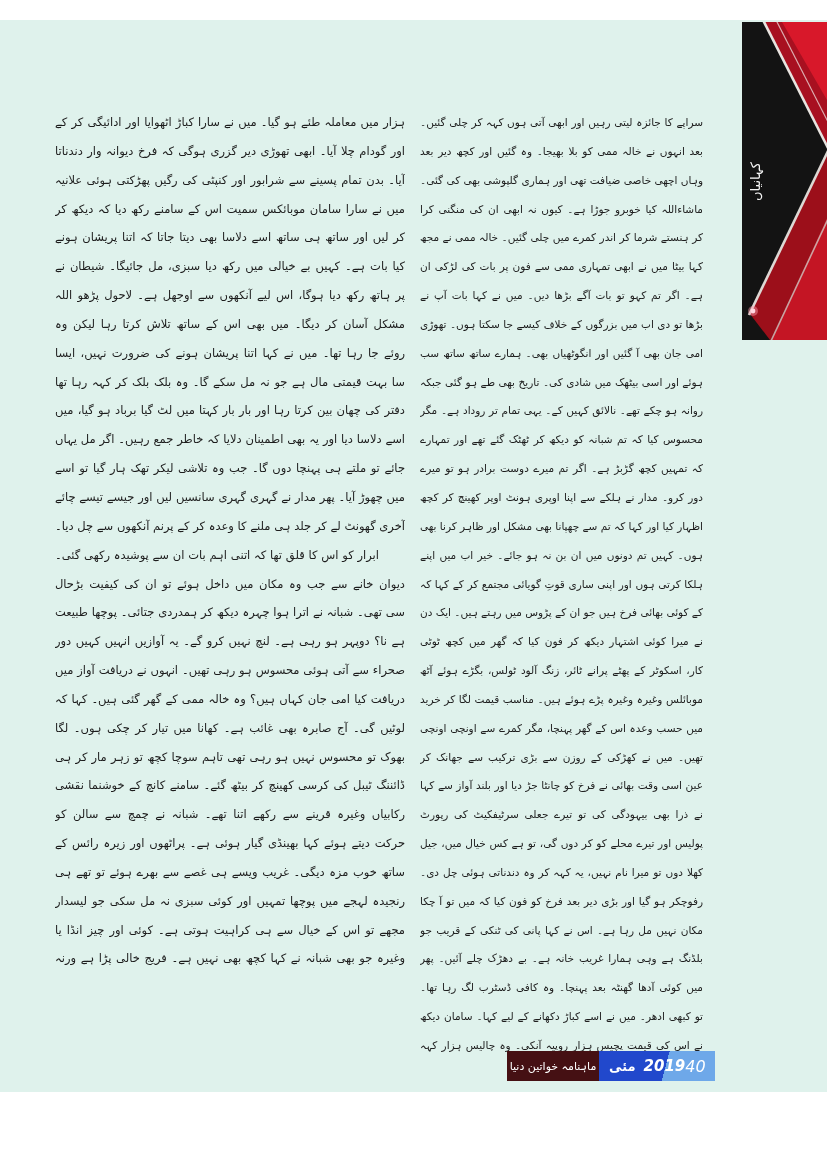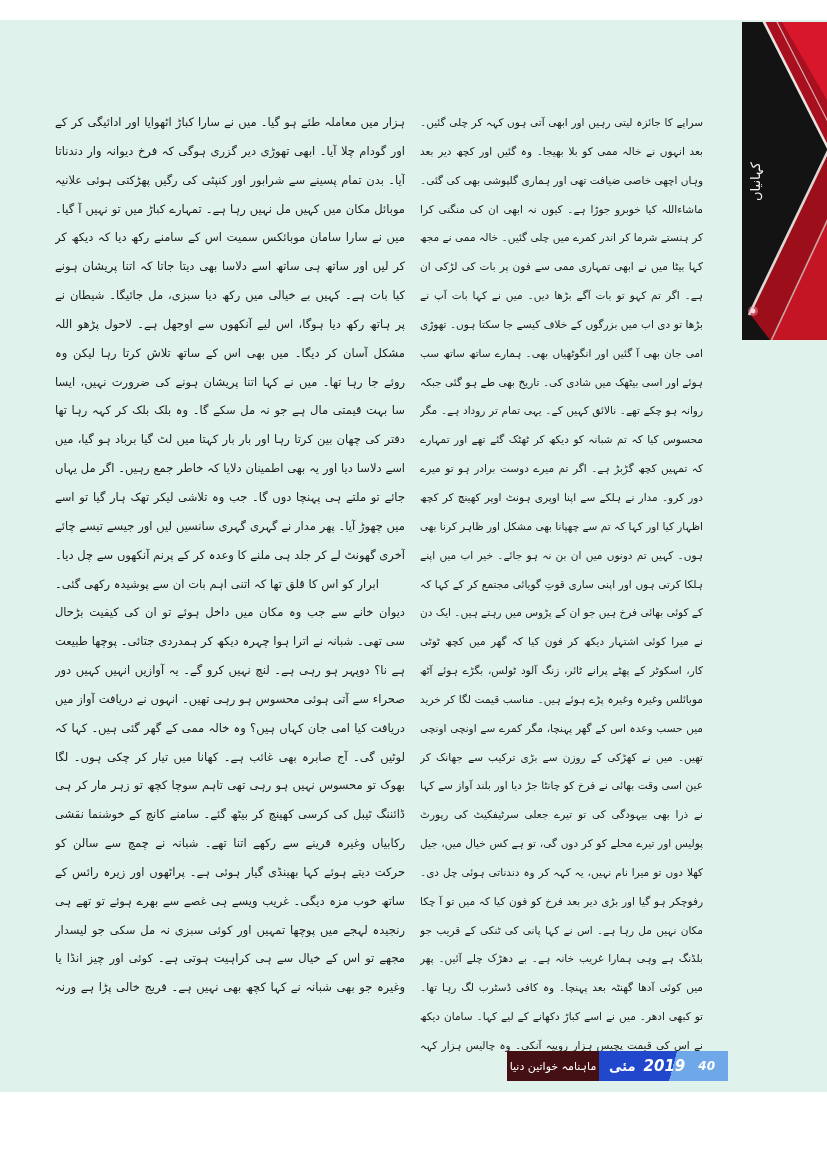--- a/index.html
+++ b/index.html
@@ -37,27 +37,27 @@
   .footer-bar{
     position:absolute;left:507px;top:1051px;width:235px;height:30px;
     display:flex;direction:ltr;
   }
   .footer-maroon{
     width:92px;height:100%;background:#451013;color:#ffffff;
     display:flex;align-items:center;justify-content:center;
     font-size:11px;direction:rtl;white-space:nowrap;overflow:hidden;
   }
   .footer-blue{
-    width:129px;height:100%;
+    width:116px;height:100%;
     background:linear-gradient(105deg,#2148cc 57%,#6ea8e9 57%);
     color:#ffffff;display:flex;align-items:center;
   }
   .footer-blue .month{margin-left:10px;font-size:13px;font-weight:bold;direction:rtl;}
   .footer-blue .year{margin-left:8px;font-size:15px;font-weight:bold;font-style:italic;}
-  .footer-blue .pagenum{margin-left:auto;margin-right:13px;font-size:12px;font-weight:bold;font-style:italic;}
+  .footer-blue .pagenum{margin-left:auto;margin-right:13px;font-size:16px;font-weight:normal;font-style:italic;}
 </style>
 </head>
 <body>
 
 <div class="paper"></div>
 
 <div class="art">
   <svg width="85" height="318" viewBox="0 0 85 318">
     <rect width="85" height="318" fill="#131313"></rect>
     <polygon points="22,0 85,0 85,124" fill="#a81020"></polygon>
@@ -107,21 +107,20 @@
     <div class="tline">بلڈنگ ہے وہی ہمارا غریب خانہ ہے۔ بے دھڑک چلے آئیں۔ پھر بھی</div>
     <div class="tline">میں کوئی آدھا گھنٹہ بعد پہنچا۔ وہ کافی ڈسٹرب لگ رہا تھا۔ کبھی کچھ ادھر رکھتا</div>
     <div class="tline">تو کبھی ادھر۔ میں نے اسے کباڑ دکھانے کے لیے کہا۔ سامان دیکھ کر میں</div>
     <div class="tline">نے اس کی قیمت پچیس ہزار روپیہ آنکی۔ وہ چالیس ہزار کہہ رہا تھا مگر بتیس</div>
   </div>
 
 <div class="column col-left">
     <div class="tline">ہزار میں معاملہ طئے ہو گیا۔ میں نے سارا کباڑ اٹھوایا اور ادائیگی کر کے آفس</div>
     <div class="tline">اور گودام چلا آیا۔ ابھی تھوڑی دیر گزری ہوگی کہ فرخ دیوانہ وار دندناتا ہوا</div>
     <div class="tline">آیا۔ بدن تمام پسینے سے شرابور اور کنپٹی کی رگیں پھڑکتی ہوئی علانیہ نظر آ رہی</div>
-    <div class="tline">موبائل مکان میں کہیں مل نہیں رہا ہے۔ تمہارے کباڑ میں تو نہیں آ گیا۔</div>
     <div class="tline">میں نے سارا سامان موبائکس سمیت اس کے سامنے رکھ دیا کہ دیکھ کر تسلی</div>
     <div class="tline">کر لیں اور ساتھ ہی ساتھ اسے دلاسا بھی دیتا جاتا کہ اتنا پریشان ہونے کی</div>
     <div class="tline">کیا بات ہے۔ کہیں بے خیالی میں رکھ دیا سبزی، مل جائیگا۔ شیطان نے اس</div>
     <div class="tline">پر ہاتھ رکھ دیا ہوگا، اس لیے آنکھوں سے اوجھل ہے۔ لاحول پڑھو اللہ پاک</div>
     <div class="tline">مشکل آسان کر دیگا۔ میں بھی اس کے ساتھ تلاش کرتا رہا لیکن وہ مسلسل</div>
     <div class="tline">روئے جا رہا تھا۔ میں نے کہا اتنا پریشان ہونے کی ضرورت نہیں، ایسا کون</div>
     <div class="tline">سا بہت قیمتی مال ہے جو نہ مل سکے گا۔ وہ بلک بلک کر کہہ رہا تھا نہیں مدار</div>
     <div class="tline">دفتر کی چھان بین کرتا رہا اور بار بار کہتا میں لٹ گیا برباد ہو گیا، میں نے</div>
     <div class="tline">اسے دلاسا دیا اور یہ بھی اطمینان دلایا کہ خاطر جمع رہیں۔ اگر مل یہاں مل</div>
     <div class="tline">جائے تو ملتے ہی پہنچا دوں گا۔ جب وہ تلاشی لیکر تھک ہار گیا تو اسے اپنی کار</div>

